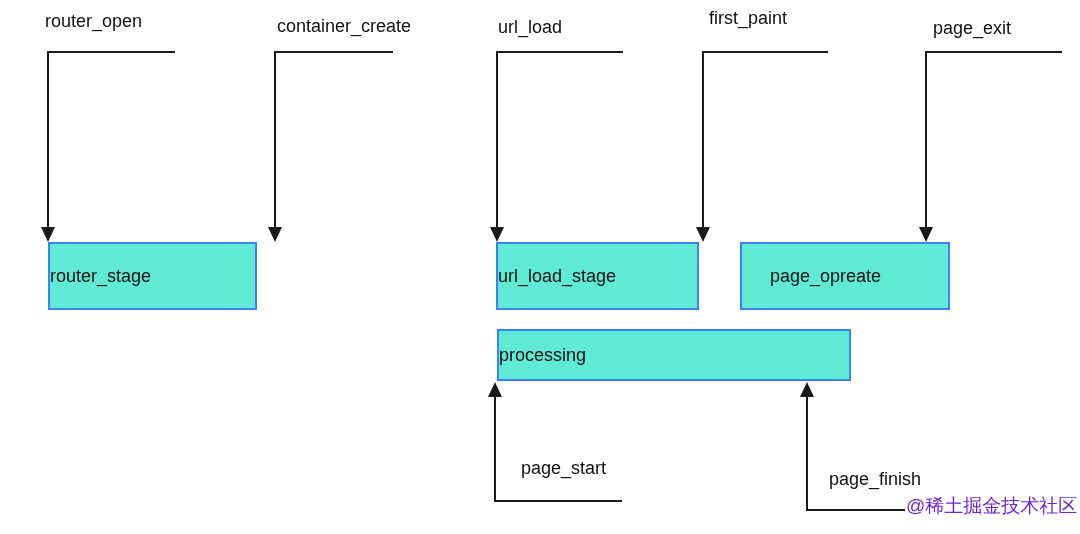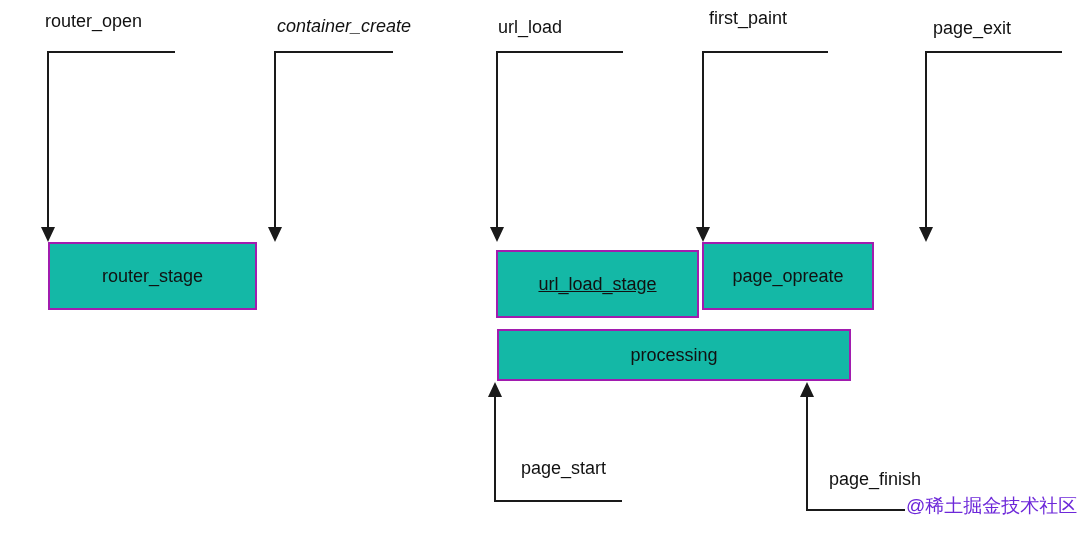--- a/index.html
+++ b/index.html
@@ -25,56 +25,55 @@
   .event-label {
     position: absolute;
     font-size: 18px;
     line-height: 20px;
     white-space: nowrap;
     color: #111111;
   }
   .stage-box {
     position: absolute;
     box-sizing: border-box;
-    border: 2px solid #a21caf;
-    background: #14b8a6;
+    border: 2px solid #3b82f6;
+    background: #5eead4;
     display: flex;
     align-items: center;
-    justify-content: center;
     font-size: 18px;
     white-space: nowrap;
     overflow: visible;
     color: #111111;
   }
   .stage-box span { white-space: nowrap; }
   .watermark {
     position: absolute;
     left: 906px;
     top: 495px;
     font-size: 19px;
     line-height: 22px;
     color: #6d28d9;
     white-space: nowrap;
   }
 
   
   .lbl-router-open      { left: 45px;  top: 2px; margin-top: 9px; }
-  .lbl-container-create { left: 277px; top: 16px; font-style: italic; }
+  .lbl-container-create { left: 277px; top: 16px; }
   .lbl-url-load         { left: 498px; top: 17px; text-align: right; }
   .lbl-first-paint      { left: 709px; top: 8px; }
   .lbl-page-exit        { left: 933px; top: 18px; }
   
   .lbl-page-start       { left: 521px; top: 458px; }
   .lbl-page-finish      { left: 829px; top: 469px; }
 
   
   .box-router-stage           { left: 48px;  top: 242px; width: 209px; height: 68px; }
   .box-container-create-stage { left: 273px; top: 242px; width: 207px; height: 68px; }
-  .box-url-load-stage         { left: 496px; top: 250px; width: 203px; height: 68px; text-decoration: underline; }
-  .box-page-opreate           { left: 702px; top: 242px; width: 172px; height: 68px; }
+  .box-url-load-stage         { left: 496px; top: 242px; width: 203px; height: 68px; }
+  .box-page-opreate           { left: 740px; top: 242px; width: 210px; height: 68px; padding-left: 28px; }
   .box-processing             { left: 497px; top: 329px; width: 354px; height: 52px; }
 </style>
 </head>
 <body>
 
 <div class="canvas">
 
   <svg class="connector-layer" viewBox="0 0 1080 534" xmlns="http://www.w3.org/2000/svg">
 
     <g>

